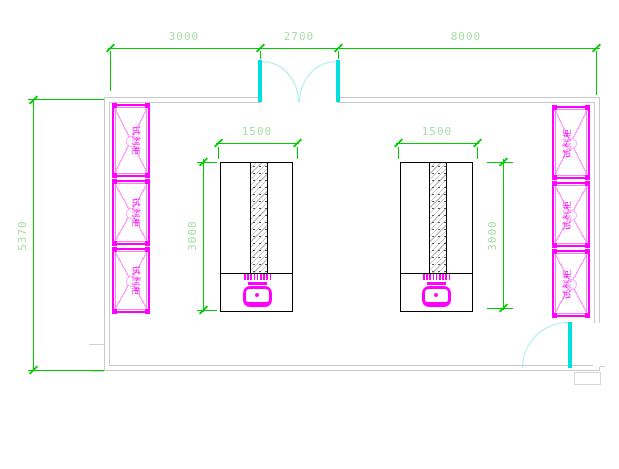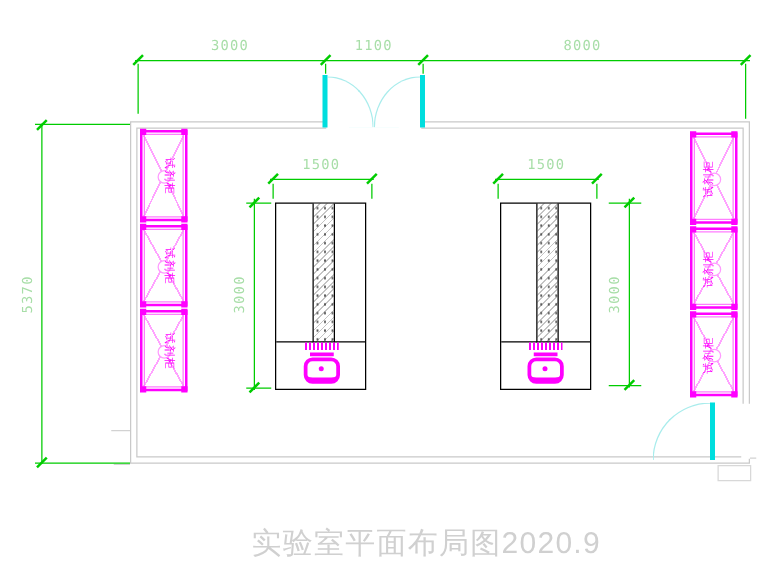--- a/index.html
+++ b/index.html
@@ -77,21 +77,21 @@
   <div class="dl" style="left:108px;top:48px;width:492px;height:1px;"></div>
   <div class="tick" style="left:110px;top:48px;"></div>
   <div class="tick" style="left:260px;top:48px;"></div>
   <div class="tick" style="left:338px;top:48px;"></div>
   <div class="tick" style="left:596px;top:48px;"></div>
   <div class="dl" style="left:110px;top:51px;width:1px;height:40px;"></div>
   <div class="dl" style="left:260px;top:51px;width:1px;height:8px;"></div>
   <div class="dl" style="left:338px;top:51px;width:1px;height:8px;"></div>
   <div class="dl" style="left:596px;top:51px;width:1px;height:44px;"></div>
   <div class="dt" style="left:148px;top:30px;width:72px;">3000</div>
-  <div class="dt" style="left:263px;top:30px;width:72px;">1100</div>
+  <div class="dt" style="left:263px;top:30px;width:72px;">2700</div>
   <div class="dt" style="left:430px;top:30px;width:72px;">8000</div>
 
   <div class="dl" style="left:33px;top:99px;width:1px;height:272px;"></div>
   <div class="tick" style="left:33px;top:100px;"></div>
   <div class="tick" style="left:33px;top:370px;"></div>
   <div class="dl" style="left:28px;top:99px;width:76px;height:1px;"></div>
   <div class="dl" style="left:28px;top:370px;width:76px;height:1px;"></div>
   <div class="dt rot" style="left:-13px;top:229px;width:70px;">5370</div>
 
   <div class="dl" style="left:216px;top:143px;width:83px;height:1px;"></div>
@@ -189,15 +189,14 @@
   <div class="cab" style="left:552px;top:250px;width:38px;height:67px;">
     <div class="cab-in"></div>
     <div class="cab-c"></div>
     <div class="sq tl"></div>
       <div class="sq tr"></div>
     <div class="sq bl"></div>
       <div class="sq br"></div>
     <div class="cab-l rgt">试剂柜</div>
   </div>
 
-  <div class="plan-title">实验室平面布局图2020.9</div>
 
 </div>
 
 </body></html>

